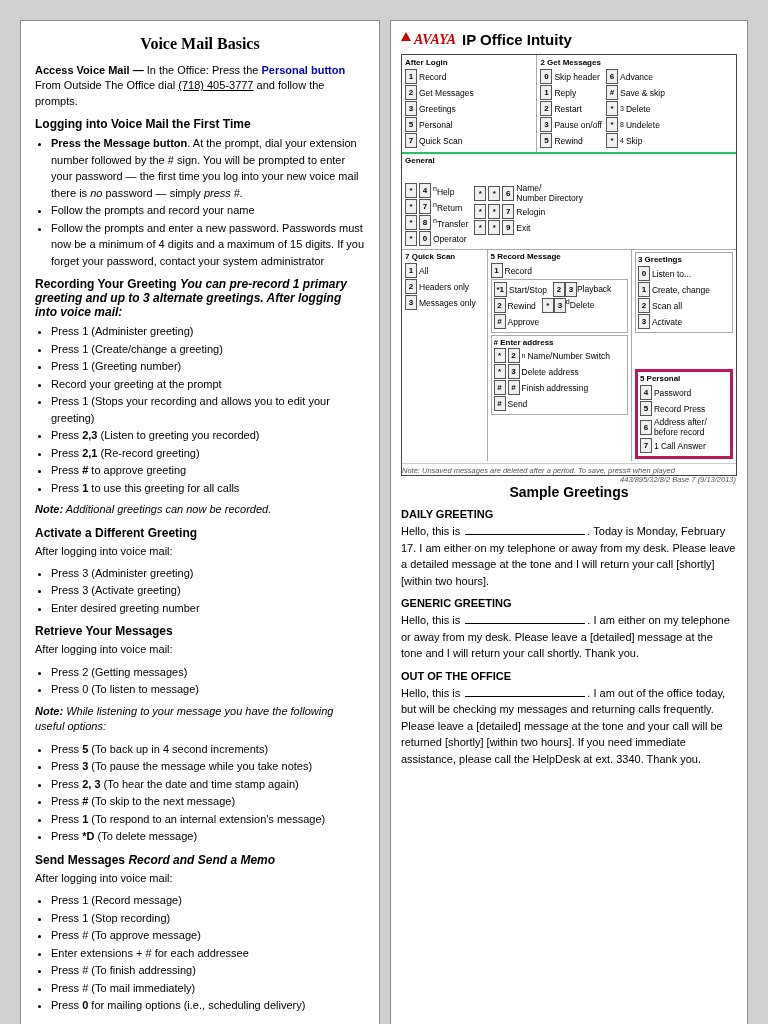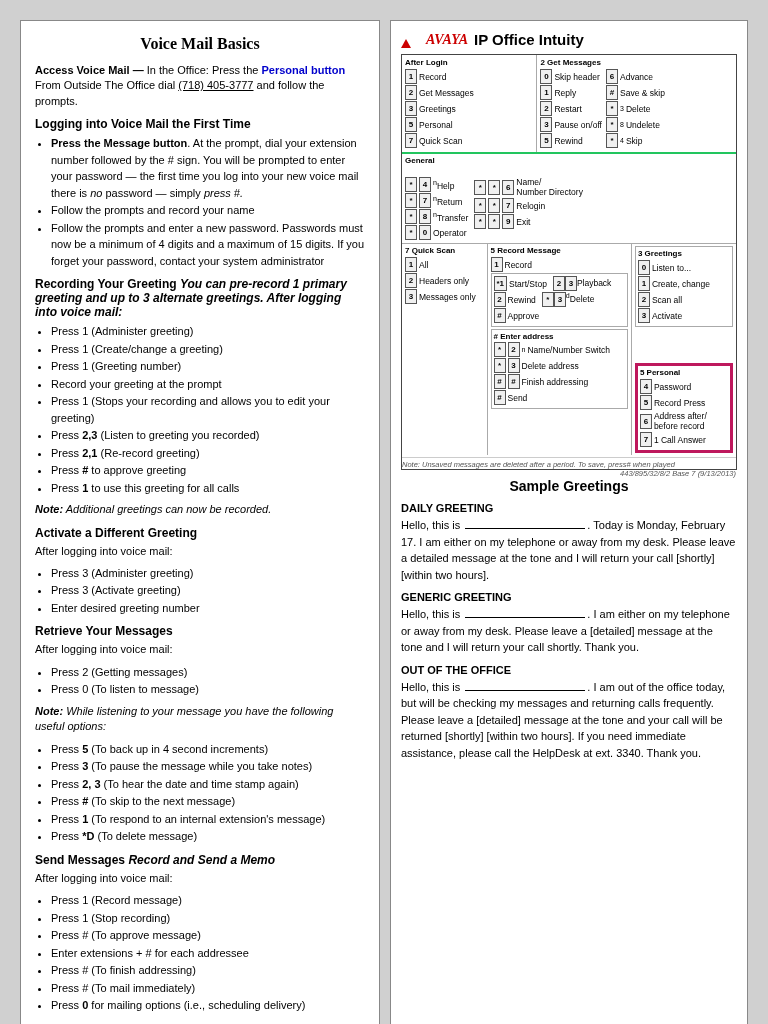--- a/index.html
+++ b/index.html
@@ -144,22 +144,22 @@
       font-weight: bold;
       font-size: 8px;
       line-height: 13px;
     }
     .sup-text {
       font-size: 7px;
       vertical-align: super;
     }
     .avaya-brand {
       display: flex;
-      align-items: flex-end;
-      gap: 15px;
+      align-items: flex-start;
+      gap: 3px;
     }
     .avaya-text {
       font-size: 14px;
       font-weight: bold;
       font-style: italic;
       color: #cc0000;
       font-family: Georgia, serif;
     }
     .diamond-shape {
       width: 0;
@@ -340,21 +340,21 @@
                   <span class="qr-key">*</span>
                   <span class="sup-text">4</span>
                   <span>Skip</span>
                 </div>
             </div>
           </div>
         </div>
       </div>
 
       <div style="border-bottom: 1px solid #aaa; padding: 2px 3px;">
-        <div style="font-size:8px; font-weight:bold; margin-bottom:12px;">General</div>
+        <div style="font-size:8px; font-weight:bold; margin-bottom:18px;">General</div>
         <div style="display:flex; gap:6px;">
           <div>
             <div class="qr-row">
                 <span class="qr-key">*</span>
                 <span class="qr-key">4</span>
                 <span><sup>n</sup>Help</span>
               </div>
             <div class="qr-row">
                 <span class="qr-key">*</span>
                 <span class="qr-key">7</span>

